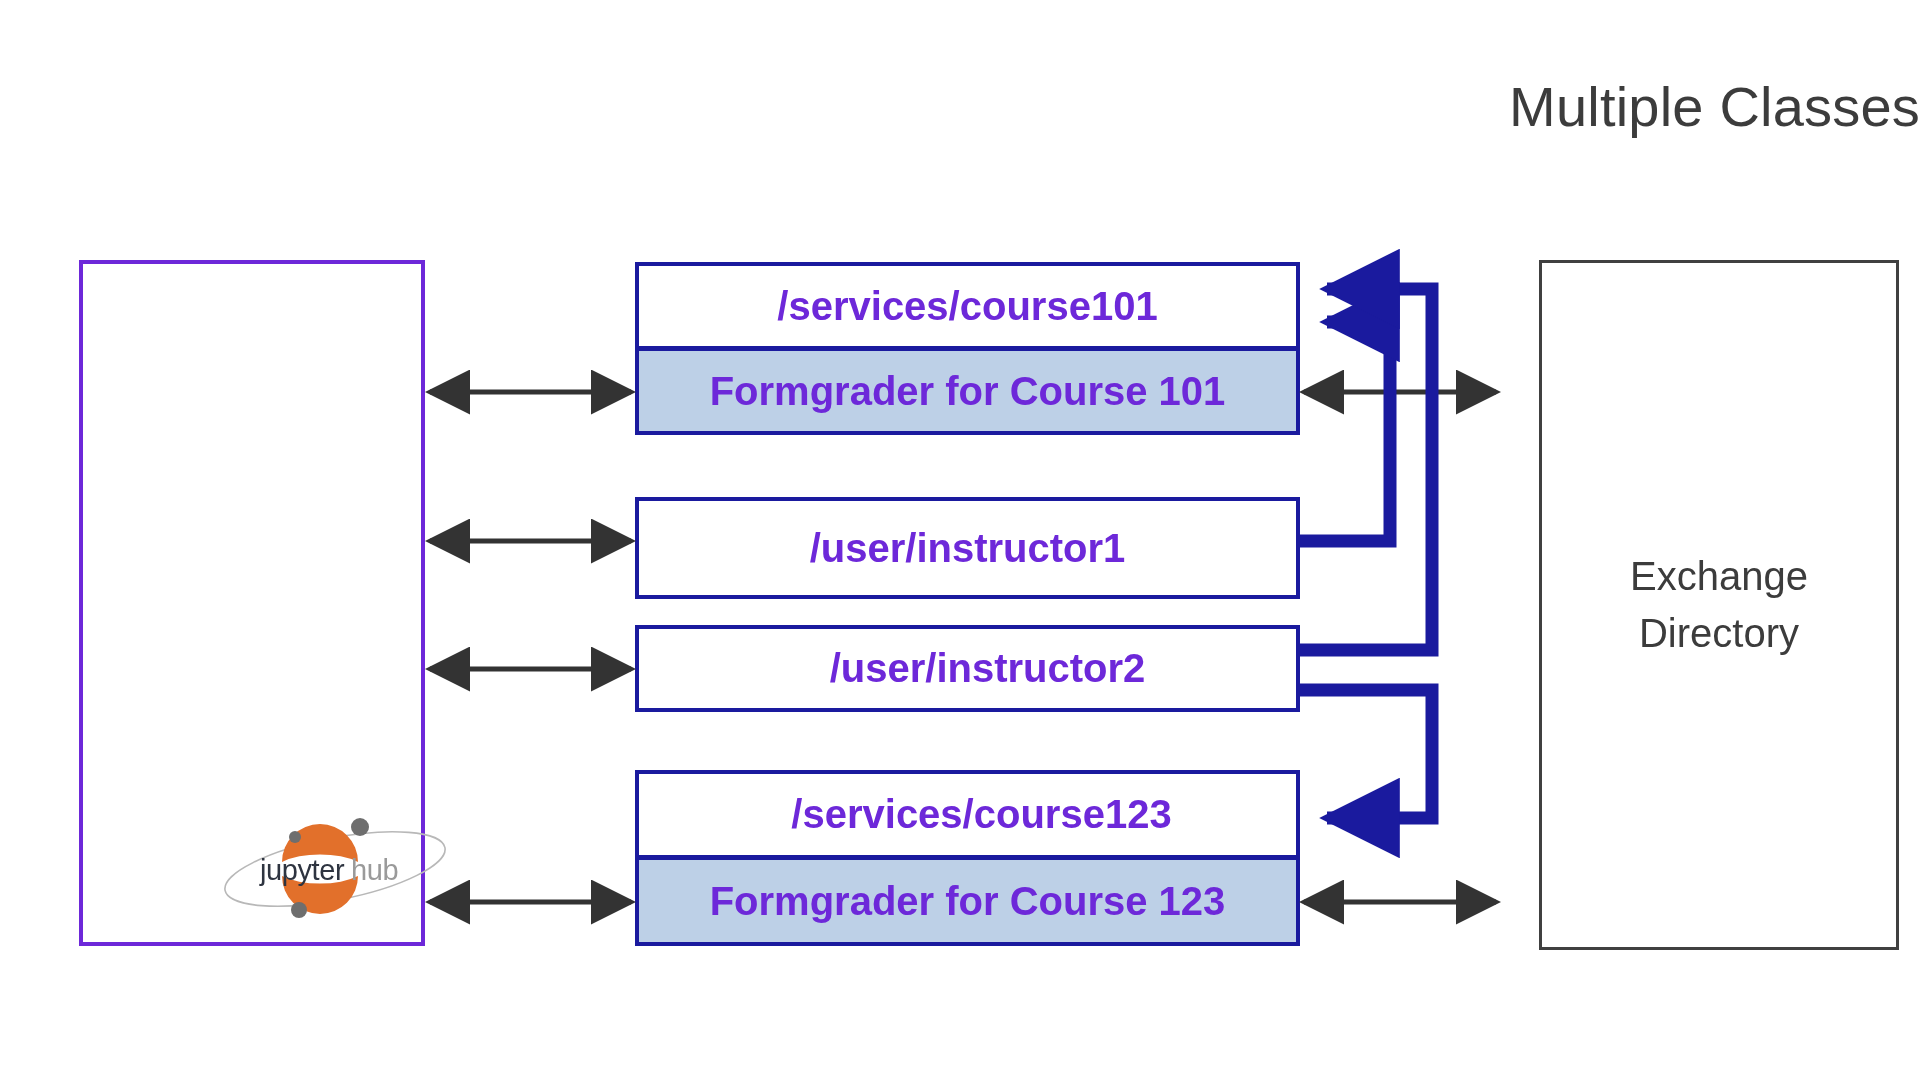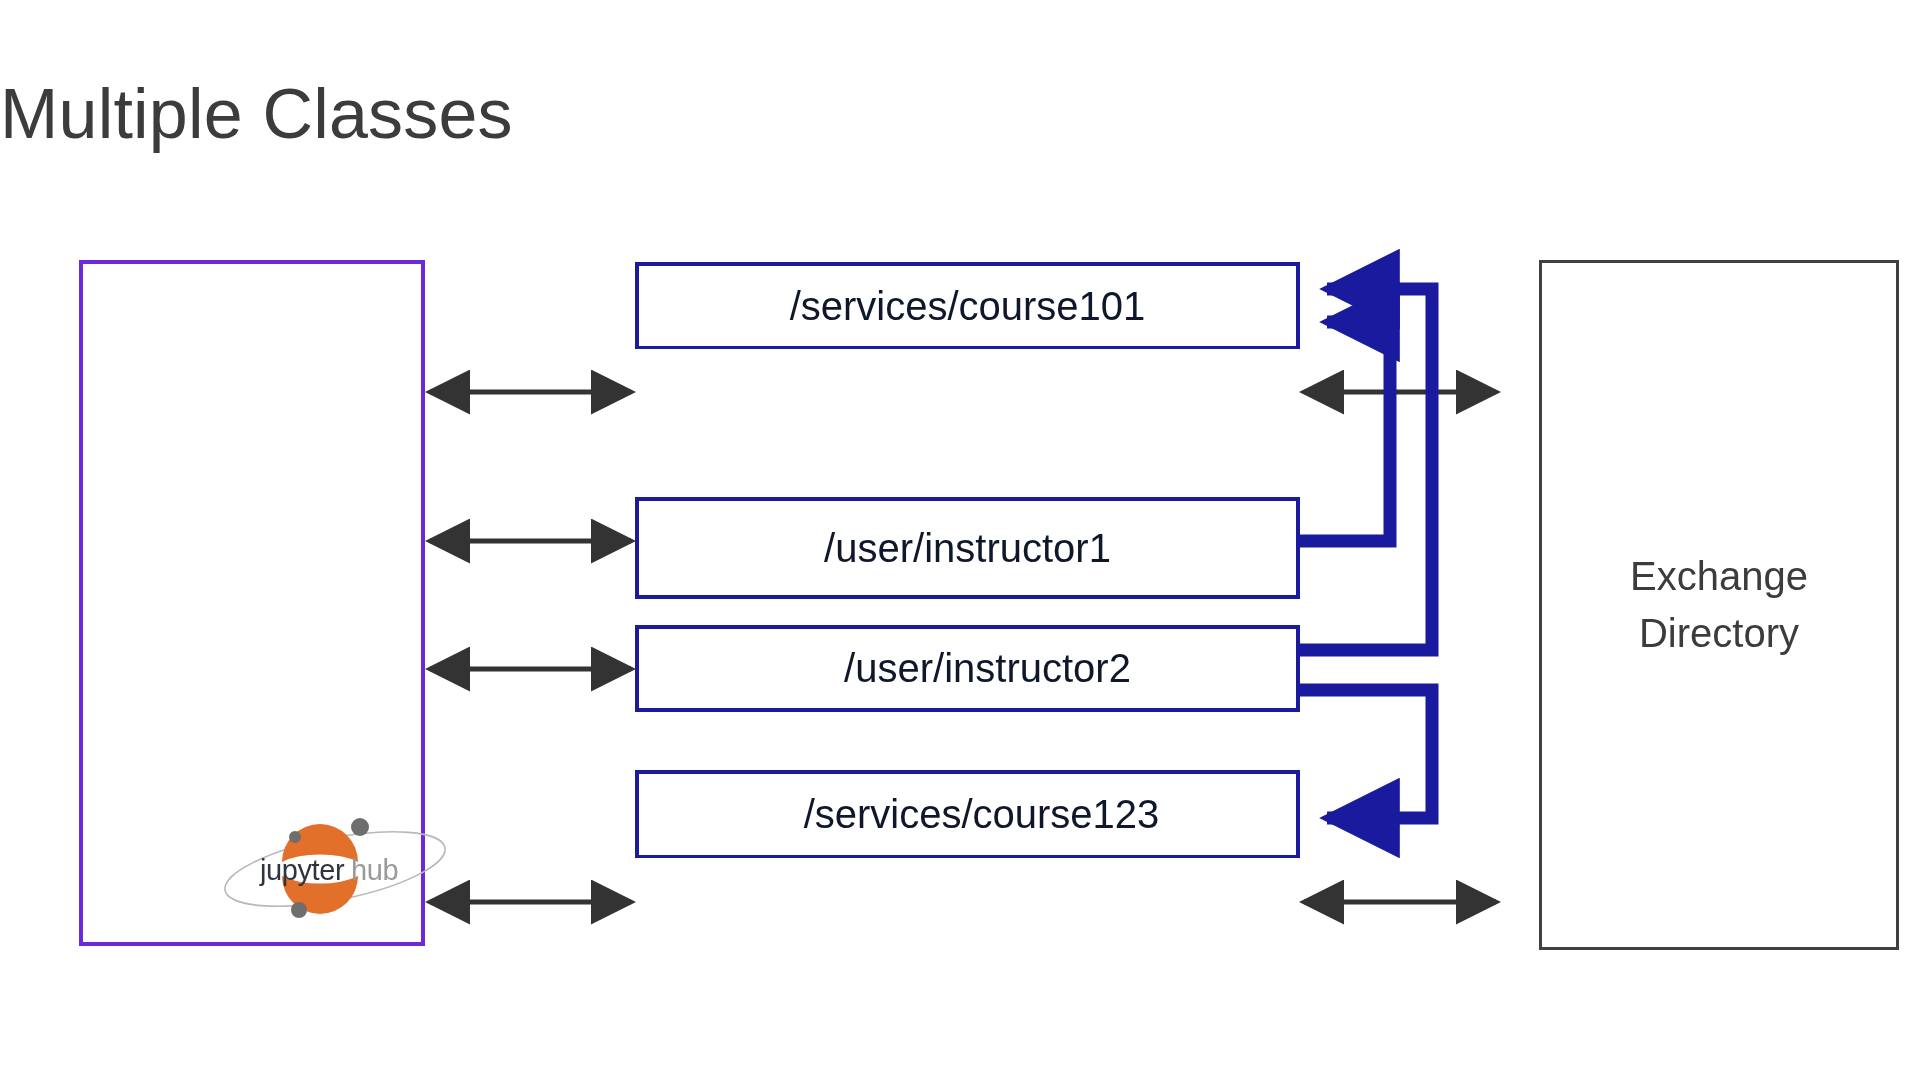--- a/index.html
+++ b/index.html
@@ -10,22 +10,22 @@
     font-family:"Liberation Sans", sans-serif;
     overflow:hidden;
     position:relative;
   }
   #stage{position:absolute;left:0;top:0;width:1920px;height:1080px;}
 
   
   .title{
     position:absolute;
     left:0; top:78px; width:1920px;
-    text-align:left;
-    font-size:70px;
+    text-align:right;
+    font-size:56px;
     font-weight:400;
     color:#3c3c3c;
     letter-spacing:0.2px;
     line-height:1.05;
     white-space:pre;
   }
 
   
   .box{position:absolute;box-sizing:border-box;}
 
@@ -45,21 +45,21 @@
     font-size:40px;color:#3c3c3c;text-align:center;line-height:1.42;
     white-space:pre-line;
   }
 
   
   .navy-box{
     position:absolute;box-sizing:border-box;
     border:4px solid #1A1A9E;
     background:#ffffff;
     display:flex;align-items:center;justify-content:center;
-    font-size:40px;color:#0f172a;
+    font-size:40px;color:#6d28d9;font-weight:bold;
   }
   .navy-box.filled{background:#BDD0E7;}
   .navy-box.top-cell{border-bottom-width:3px;}
   .navy-box.bottom-cell{border-top-width:3px;}
 
   
   #svc101        {left:635px; top:262px;  width:665px; height:87px;}
   #fg101         {left:635px; top:348px;  width:665px; height:87px;}
   #instructor1   {left:635px; top:497px;  width:665px; height:102px;}
   #instructor2   {left:635px; top:625px;  width:665px; height:87px;padding-left:40px;}
@@ -99,27 +99,29 @@
         <circle cx="81" cy="98" r="8" fill="#6E6E6E"></circle>
 
         <text x="42" y="68" font-family="Liberation Sans, sans-serif" font-size="29" fill="#2E3440" letter-spacing="-0.4">jupyter</text>
         <text x="133" y="68" font-family="Liberation Sans, sans-serif" font-size="29" fill="#9A9A9A" letter-spacing="-0.4">hub</text>
       </svg>
     </div>
   </div>
 
   <div class="navy-box top-cell" id="svc101">/services/course101</div>
 
+  <div class="navy-box filled bottom-cell" id="fg101">Formgrader for Course 101</div>
 
   <div class="navy-box" id="instructor1">/user/instructor1</div>
 
   <div class="navy-box" id="instructor2">/user/instructor2</div>
 
   <div class="navy-box top-cell" id="svc123">/services/course123</div>
 
+  <div class="navy-box filled bottom-cell" id="fg123">Formgrader for Course 123</div>
 
   <div class="box exchange-box">
     <div class="exchange-label">Exchange
 Directory</div>
   </div>
 
   <svg id="connectors" viewBox="0 0 1920 1080">
     <defs>
       <marker id="blk-end" markerWidth="9" markerHeight="9" refX="8" refY="4.5" orient="auto" markerUnits="strokeWidth">
         <path d="M0,0 L9,4.5 L0,9 z" fill="#333333"></path>

